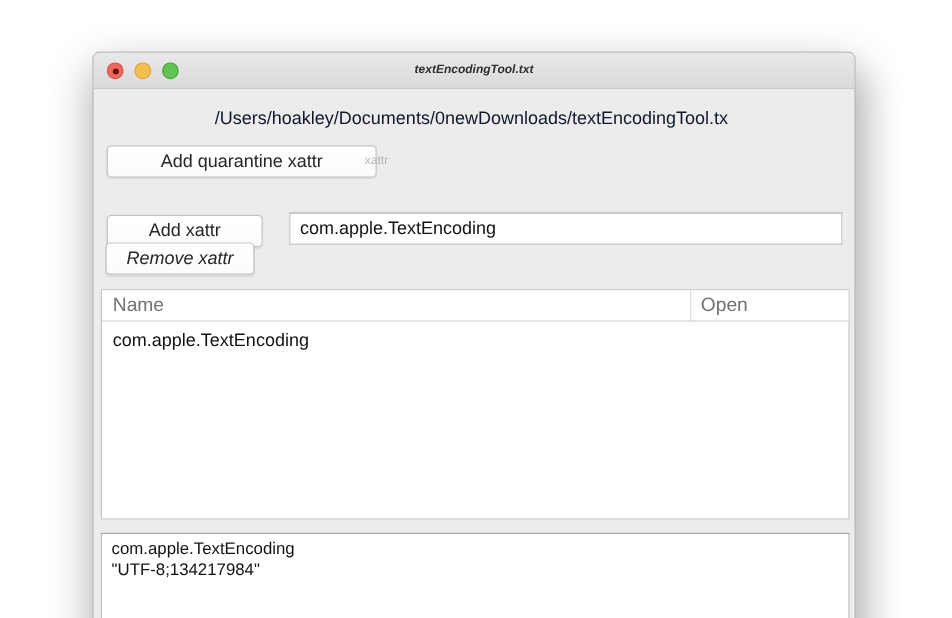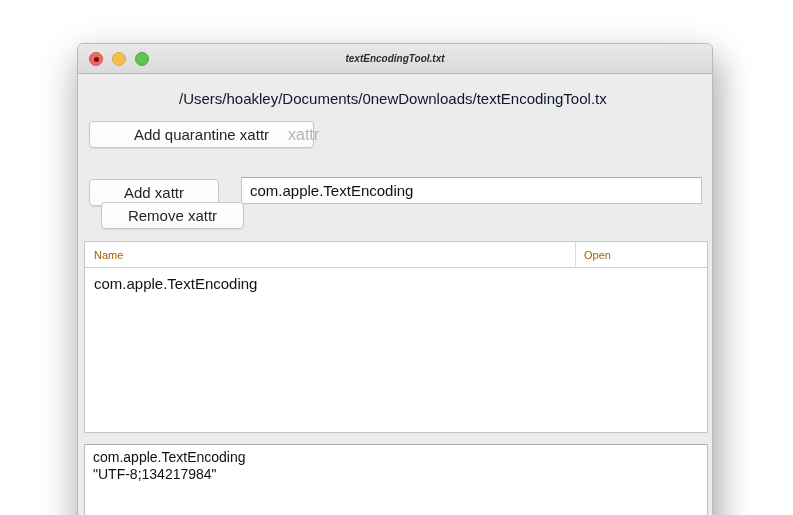--- a/index.html
+++ b/index.html
@@ -54,34 +54,34 @@
     box-shadow: 0 1px 1px rgba(0,0,0,0.08);
     font-family: "Liberation Sans", sans-serif;
     font-size: 15px; color: #262626;
     text-align: center;
     height: 27px;
     cursor: default;
   }
   .btn-open       { left: 11px;  top: 41px;  width: 80px;  }
   .btn-quarantine { left: 11px;  top: 77px;  width: 225px; }
   .btn-add        { left: 11px;  top: 135px; width: 130px; }
-  .btn-remove     { left: 23px;  top: 158px; width: 143px; }
+  .btn-remove     { left: 10px;  top: 158px; width: 124px; font-style: italic; }
   
   .path-label {
     position: absolute; left: 101px; top: 41px;
     width: 534px; height: 27px; line-height: 27px;
     font-size: 15px; color: #0f172a;
     white-space: nowrap; overflow: hidden;
   }
   .quarantine-input {
-    position: absolute; left: 210px; top: 77px;
+    position: absolute; left: 226px; top: 77px;
     width: 140px; height: 27px;
     border: none; background: transparent; outline: none;
     font-family: "Liberation Sans", sans-serif;
-    font-size: 16px; color: #1d1d1d;
+    font-size: 10px; color: #1d1d1d;
   }
   .quarantine-input::placeholder { color: #b4b4b4; opacity: 1; }
   .xattr-input {
     position: absolute; left: 163px; top: 133px;
     width: 461px; height: 27px;
     background: #ffffff;
     border: 1px solid #c3c3c3;
     border-top-color: #ababab;
     outline: none;
     font-family: "Liberation Sans", sans-serif;
@@ -96,21 +96,21 @@
     border: 1px solid #c6c6c6;
   }
   .xtable-head {
     position: relative;
     height: 26px;
     border-bottom: 1px solid #d2d2d2;
     background: #ffffff;
   }
   .th {
     position: absolute; top: 0; height: 26px; line-height: 26px;
-    font-size: 11px; color: #a16207;
+    font-size: 16px; color: #737373;
   }
   .th-name { left: 9px; }
   .th-size { left: 499px; }
   .col-divider {
     position: absolute; top: 0; left: 490px;
     width: 1px; height: 26px; background: #dcdcdc;
   }
   .trow { position: relative; height: 31px; }
   .td {
     position: absolute; top: 0; height: 31px; line-height: 31px;

